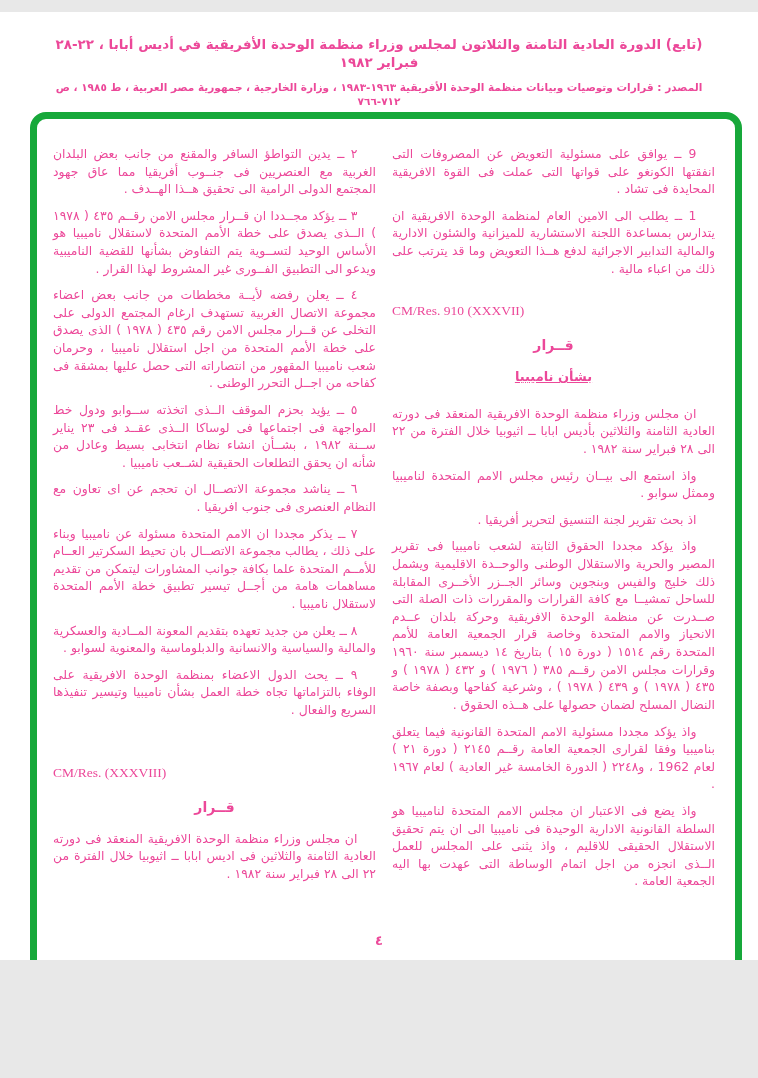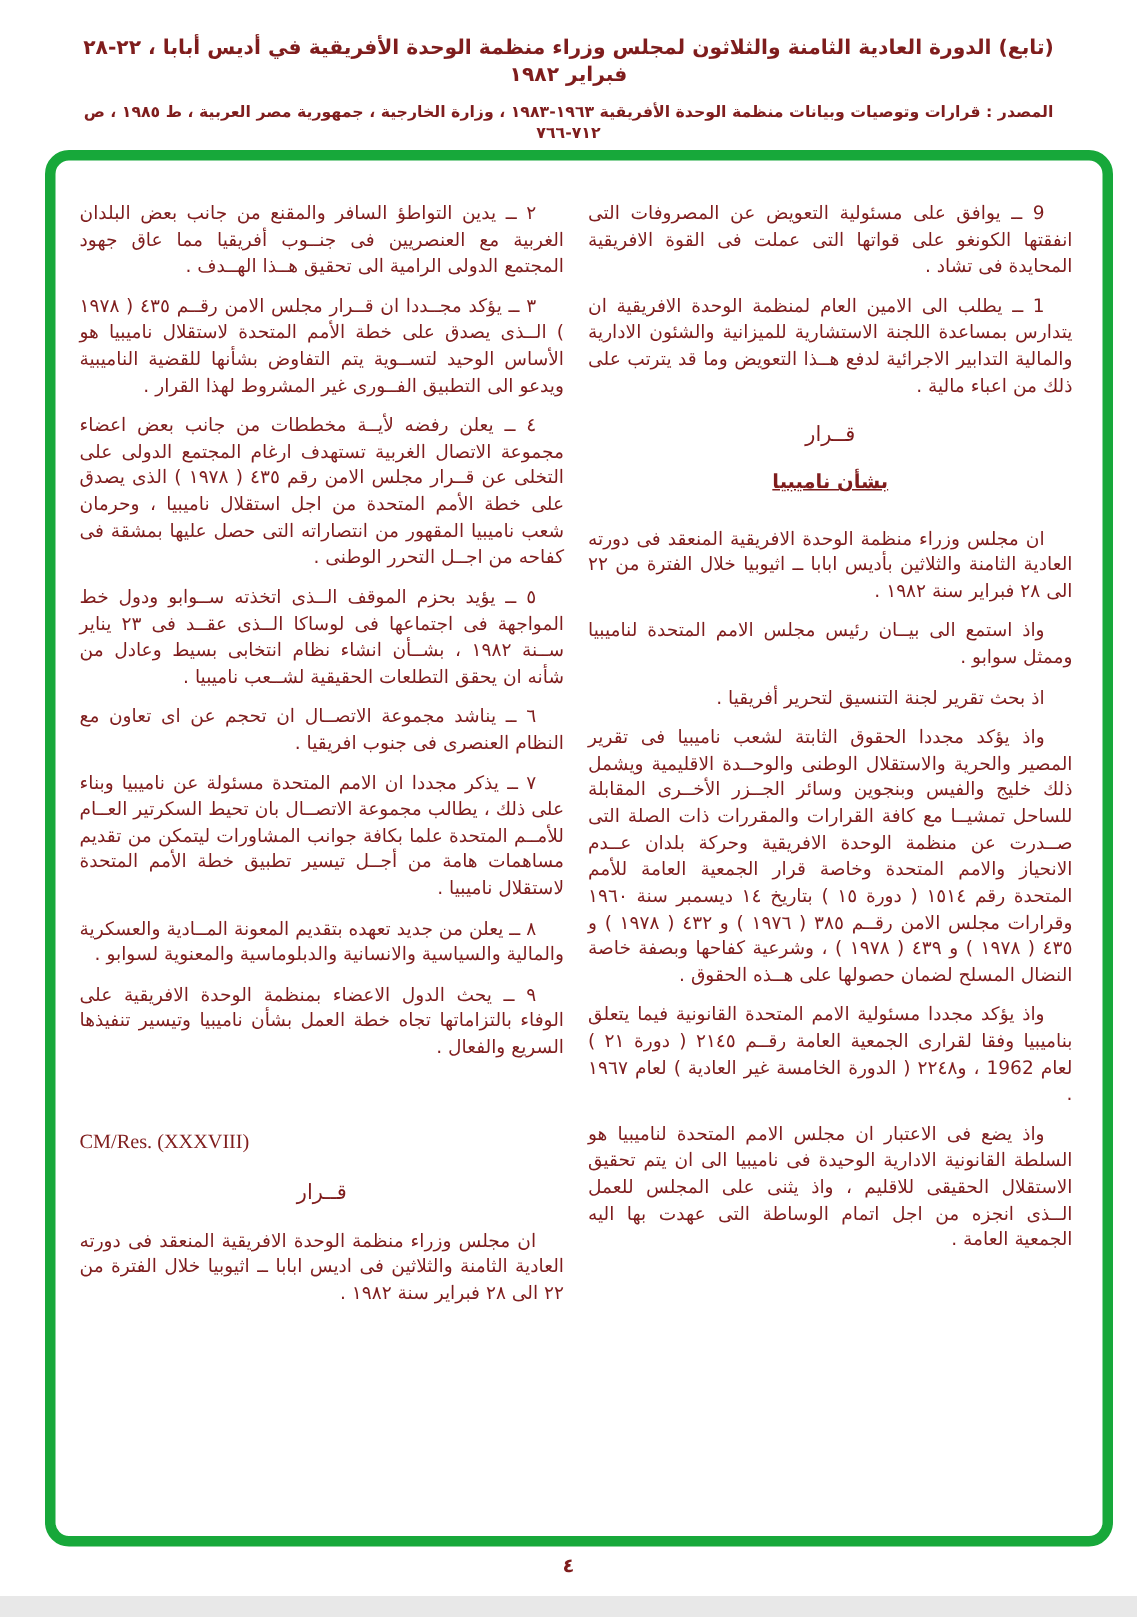--- a/index.html
+++ b/index.html
@@ -1,55 +1,56 @@
 <!DOCTYPE html>
 <html lang="ar"><head>
 <meta charset="utf-8">
 <style>
   html,body{margin:0;padding:0;background:#e8e8e8;}
   .page{
-    position:relative;width:758px;height:1064px;margin:0 auto;background:#ffffff;
-    font-family:"DejaVu Sans",sans-serif;color:#7f1d1d;overflow:hidden;
+    position:relative;width:758px;height:948px;margin:12px auto;background:#ffffff;
+    font-family:"DejaVu Sans",sans-serif;color:#ec4899;overflow:hidden;
   }
   .header{position:absolute;top:24px;left:38px;right:38px;text-align:center;direction:rtl;}
   .header-line1{font-size:13.5px;font-weight:bold;letter-spacing:0;line-height:1.3;margin-bottom:10px;}
   .header-line2{font-size:10.5px;font-weight:bold;line-height:1.3;}
   .frame{
     position:absolute;left:30px;top:100px;width:712px;height:931px;box-sizing:border-box;
     border:7px solid #17a83a;border-radius:16px;padding:26px 20px 8px 16px;overflow:hidden;
     background:#ffffff;
   }
   .columns{display:flex;direction:rtl;gap:16px;height:100%;}
   .col{flex:1;direction:rtl;text-align:justify;font-size:12.4px;line-height:1.42;}
   .para{margin:0 0 9px;text-indent:1.5em;}
   .ref{
     direction:ltr;text-align:left;font-family:"Liberation Serif","DejaVu Serif",serif;
     font-size:13.5px;font-weight:500;margin:24px 0 8px;text-indent:0;
   }
-  .title{text-align:center;font-weight:normal;font-size:14px;margin:16px 0 12px;text-indent:0;}
+  .title{text-align:center;font-weight:bold;font-size:14px;margin:16px 0 12px;text-indent:0;}
   .subtitle{text-align:center;font-weight:bold;font-size:13px;margin:0 0 18px;text-indent:0;text-decoration:underline;}
   .col-left .ref{margin-top:44px;}
   .pageno{position:absolute;bottom:12px;left:0;right:0;text-align:center;font-size:13px;font-weight:bold;}
 </style>
 </head>
 <body>
 
 <div class="page">
 
   <div class="header">
     <div class="header-line1">(تابع) الدورة العادية الثامنة والثلاثون لمجلس وزراء منظمة الوحدة الأفريقية في أديس أبابا ، ⁦٢٢-٢٨⁩ فبراير ١٩٨٢</div>
     <div class="header-line2">المصدر : قرارات وتوصيات وبيانات منظمة الوحدة الأفريقية ⁦١٩٦٣-١٩٨٣⁩ ، وزارة الخارجية ، جمهورية مصر العربية ، ط ١٩٨٥ ، ص ⁦٧١٢-٧٦٦⁩</div>
   </div>
 
   <div class="frame" style="border-color: rgb(23, 168, 58);">
     <div class="columns">
 
       <div class="col col-right">
         <p class="para">9 ــ يوافق على مسئولية التعويض عن المصروفات التى انفقتها الكونغو على قواتها التى عملت فى القوة الافريقية المحايدة فى تشاد .</p>
         <p class="para">1 ــ يطلب الى الامين العام لمنظمة الوحدة الافريقية ان يتدارس بمساعدة اللجنة الاستشارية للميزانية والشئون الادارية والمالية التدابير الاجرائية لدفع هــذا التعويض وما قد يترتب على ذلك من اعباء مالية .</p>
+        <p class="ref">CM/Res. 910 (XXXVII)</p>
         <p class="title">قــرار</p>
         <p class="subtitle">بشأن ناميبيا</p>
         <p class="para">ان مجلس وزراء منظمة الوحدة الافريقية المنعقد فى دورته العادية الثامنة والثلاثين بأديس ابابا ــ اثيوبيا خلال الفترة من ٢٢ الى ٢٨ فبراير سنة ١٩٨٢ .</p>
         <p class="para">واذ استمع الى بيــان رئيس مجلس الامم المتحدة لناميبيا وممثل سوابو .</p>
         <p class="para">اذ بحث تقرير لجنة التنسيق لتحرير أفريقيا .</p>
         <p class="para">واذ يؤكد مجددا الحقوق الثابتة لشعب ناميبيا فى تقرير المصير والحرية والاستقلال الوطنى والوحــدة الاقليمية ويشمل ذلك خليج والفيس وبنجوين وسائر الجــزر الأخــرى المقابلة للساحل تمشيــا مع كافة القرارات والمقررات ذات الصلة التى صــدرت عن منظمة الوحدة الافريقية وحركة بلدان عــدم الانحياز والامم المتحدة وخاصة قرار الجمعية العامة للأمم المتحدة رقم ١٥١٤ ( دورة ١٥ ) بتاريخ ١٤ ديسمبر سنة ١٩٦٠ وقرارات مجلس الامن رقــم ٣٨٥ ( ١٩٧٦ ) و ٤٣٢ ( ١٩٧٨ ) و ٤٣٥ ( ١٩٧٨ ) و ٤٣٩ ( ١٩٧٨ ) ، وشرعية كفاحها وبصفة خاصة النضال المسلح لضمان حصولها على هــذه الحقوق .</p>
         <p class="para">واذ يؤكد مجددا مسئولية الامم المتحدة القانونية فيما يتعلق بناميبيا وفقا لقرارى الجمعية العامة رقــم ٢١٤٥ ( دورة ٢١ ) لعام 1962 ، و٢٢٤٨ ( الدورة الخامسة غير العادية ) لعام ١٩٦٧ .</p>
         <p class="para">واذ يضع فى الاعتبار ان مجلس الامم المتحدة لناميبيا هو السلطة القانونية الادارية الوحيدة فى ناميبيا الى ان يتم تحقيق الاستقلال الحقيقى للاقليم ، واذ يثنى على المجلس للعمل الــذى انجزه من اجل اتمام الوساطة التى عهدت بها اليه الجمعية العامة .</p>
       </div>
 

